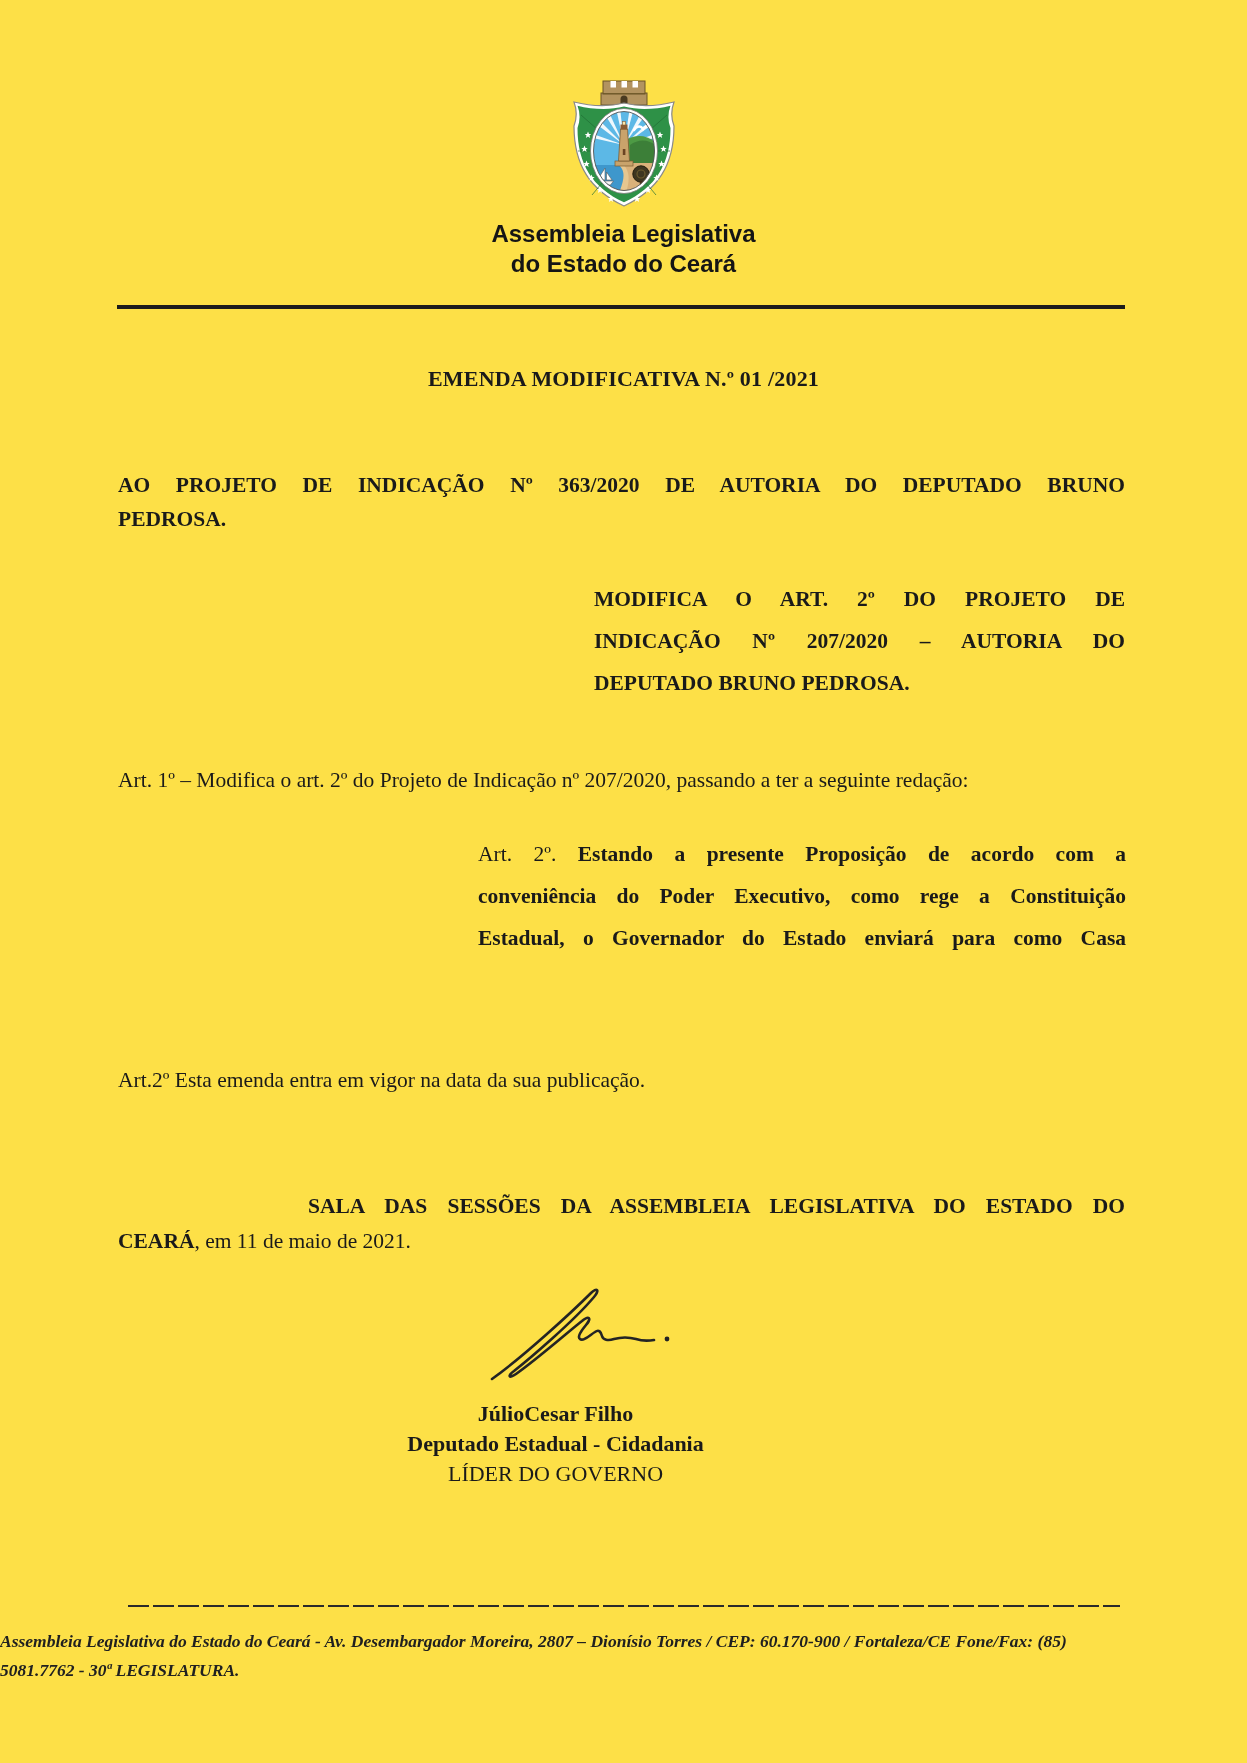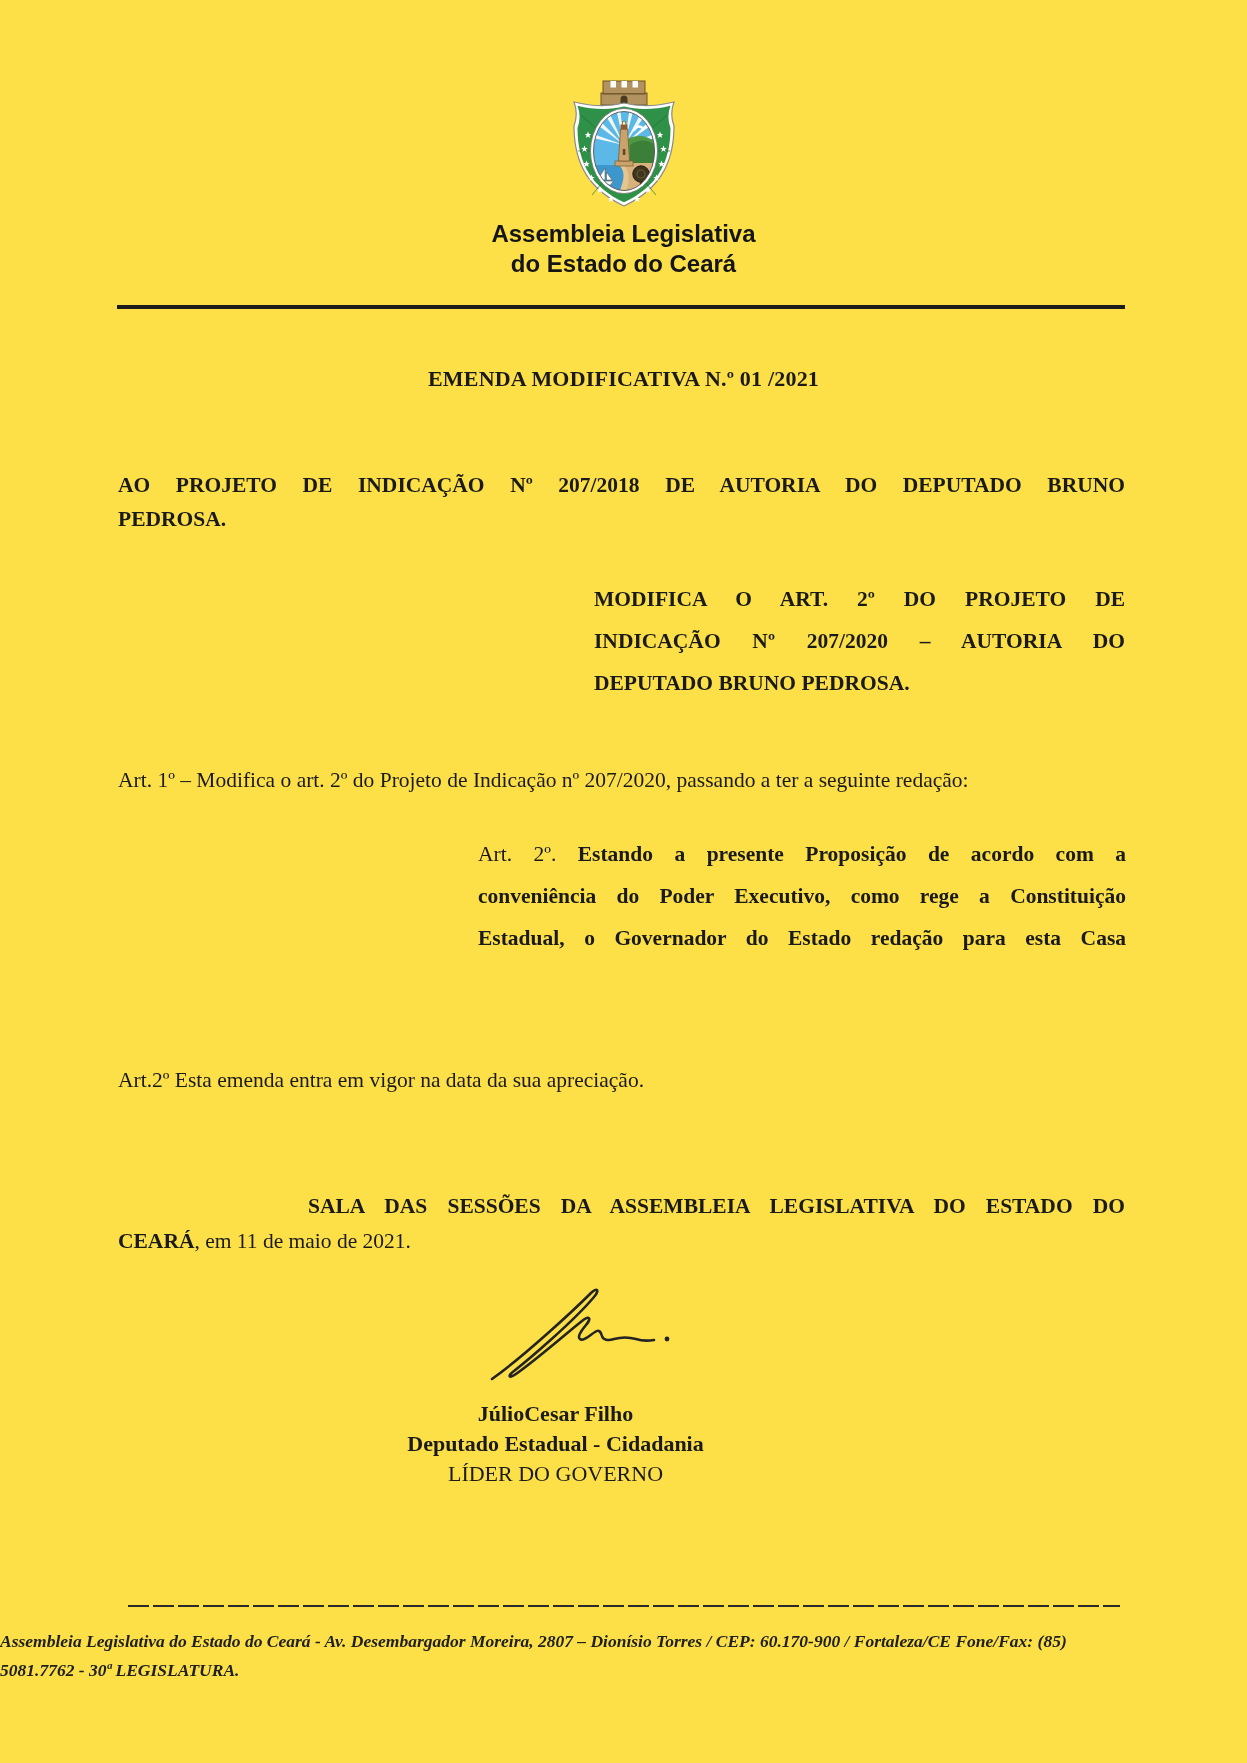--- a/index.html
+++ b/index.html
@@ -139,41 +139,41 @@
   <div class="org">
     <div>Assembleia Legislativa</div>
     <div>do Estado do Ceará</div>
   </div>
 
   <div class="rule"></div>
 
   <div class="doc-title">EMENDA MODIFICATIVA N.º 01 /2021</div>
 
   <div class="addressee para">
-    <div class="jline">AO PROJETO DE INDICAÇÃO Nº 207/2018 DE AUTORIA DO DEPUTADO BRUNO</div>
+    <div class="jline">AO PROJETO DE INDICAÇÃO Nº 363/2020 DE AUTORIA DO DEPUTADO BRUNO</div>
     <div class="jlast">PEDROSA.</div>
   </div>
 
   <div class="ementa para">
     <div class="jline">MODIFICA O ART. 2º DO PROJETO DE</div>
     <div class="jline">INDICAÇÃO Nº 207/2020 – AUTORIA DO</div>
     <div class="jlast">DEPUTADO BRUNO PEDROSA.</div>
   </div>
 
   <div class="art1 para">Art. 1º – Modifica o art. 2º do Projeto de Indicação nº 207/2020, passando a ter a seguinte redação:</div>
 
   <div class="quote para">
     <div class="jline">
       <span>Art. 2º. </span><b>Estando a presente Proposição de acordo com a</b>
     </div>
     <div class="jline"><b>conveniência do Poder Executivo, como rege a Constituição</b></div>
-    <div class="jline"><b>Estadual, o Governador do Estado redação para esta Casa</b></div>
+    <div class="jline"><b>Estadual, o Governador do Estado enviará para como Casa</b></div>
   </div>
 
-  <div class="art2 para">Art.2º Esta emenda entra em vigor na data da sua apreciação.</div>
+  <div class="art2 para">Art.2º Esta emenda entra em vigor na data da sua publicação.</div>
 
   <div class="closing para">
     <div class="jline ind"><b>SALA DAS SESSÕES DA ASSEMBLEIA LEGISLATIVA DO ESTADO DO</b></div>
     <div class="jlast"><b>CEARÁ</b><span>, em 11 de maio de 2021.</span></div>
   </div>
 
   <svg class="sig-img" viewBox="0 0 218 116" aria-hidden="true">
     <path d="M14,99 C45,77 95,31 113,13 C119,7 122,10 116,17 C95,42 50,80 36,91 C29,96 31,99 38,94 C58,80 90,52 104,41 C111,35 114,38 108,45 C103,51 99,57 102,59 C105,62 112,55 117,52 C121,49 123,52 124,56 C125,60 130,61 136,59 C143,57 151,57 158,59 C164,61 170,61 176,60" fill="none" stroke="#242424" stroke-width="2.6" stroke-linecap="round"></path>
     <circle cx="189" cy="59" r="2.4" fill="#242424"></circle>
   </svg>

